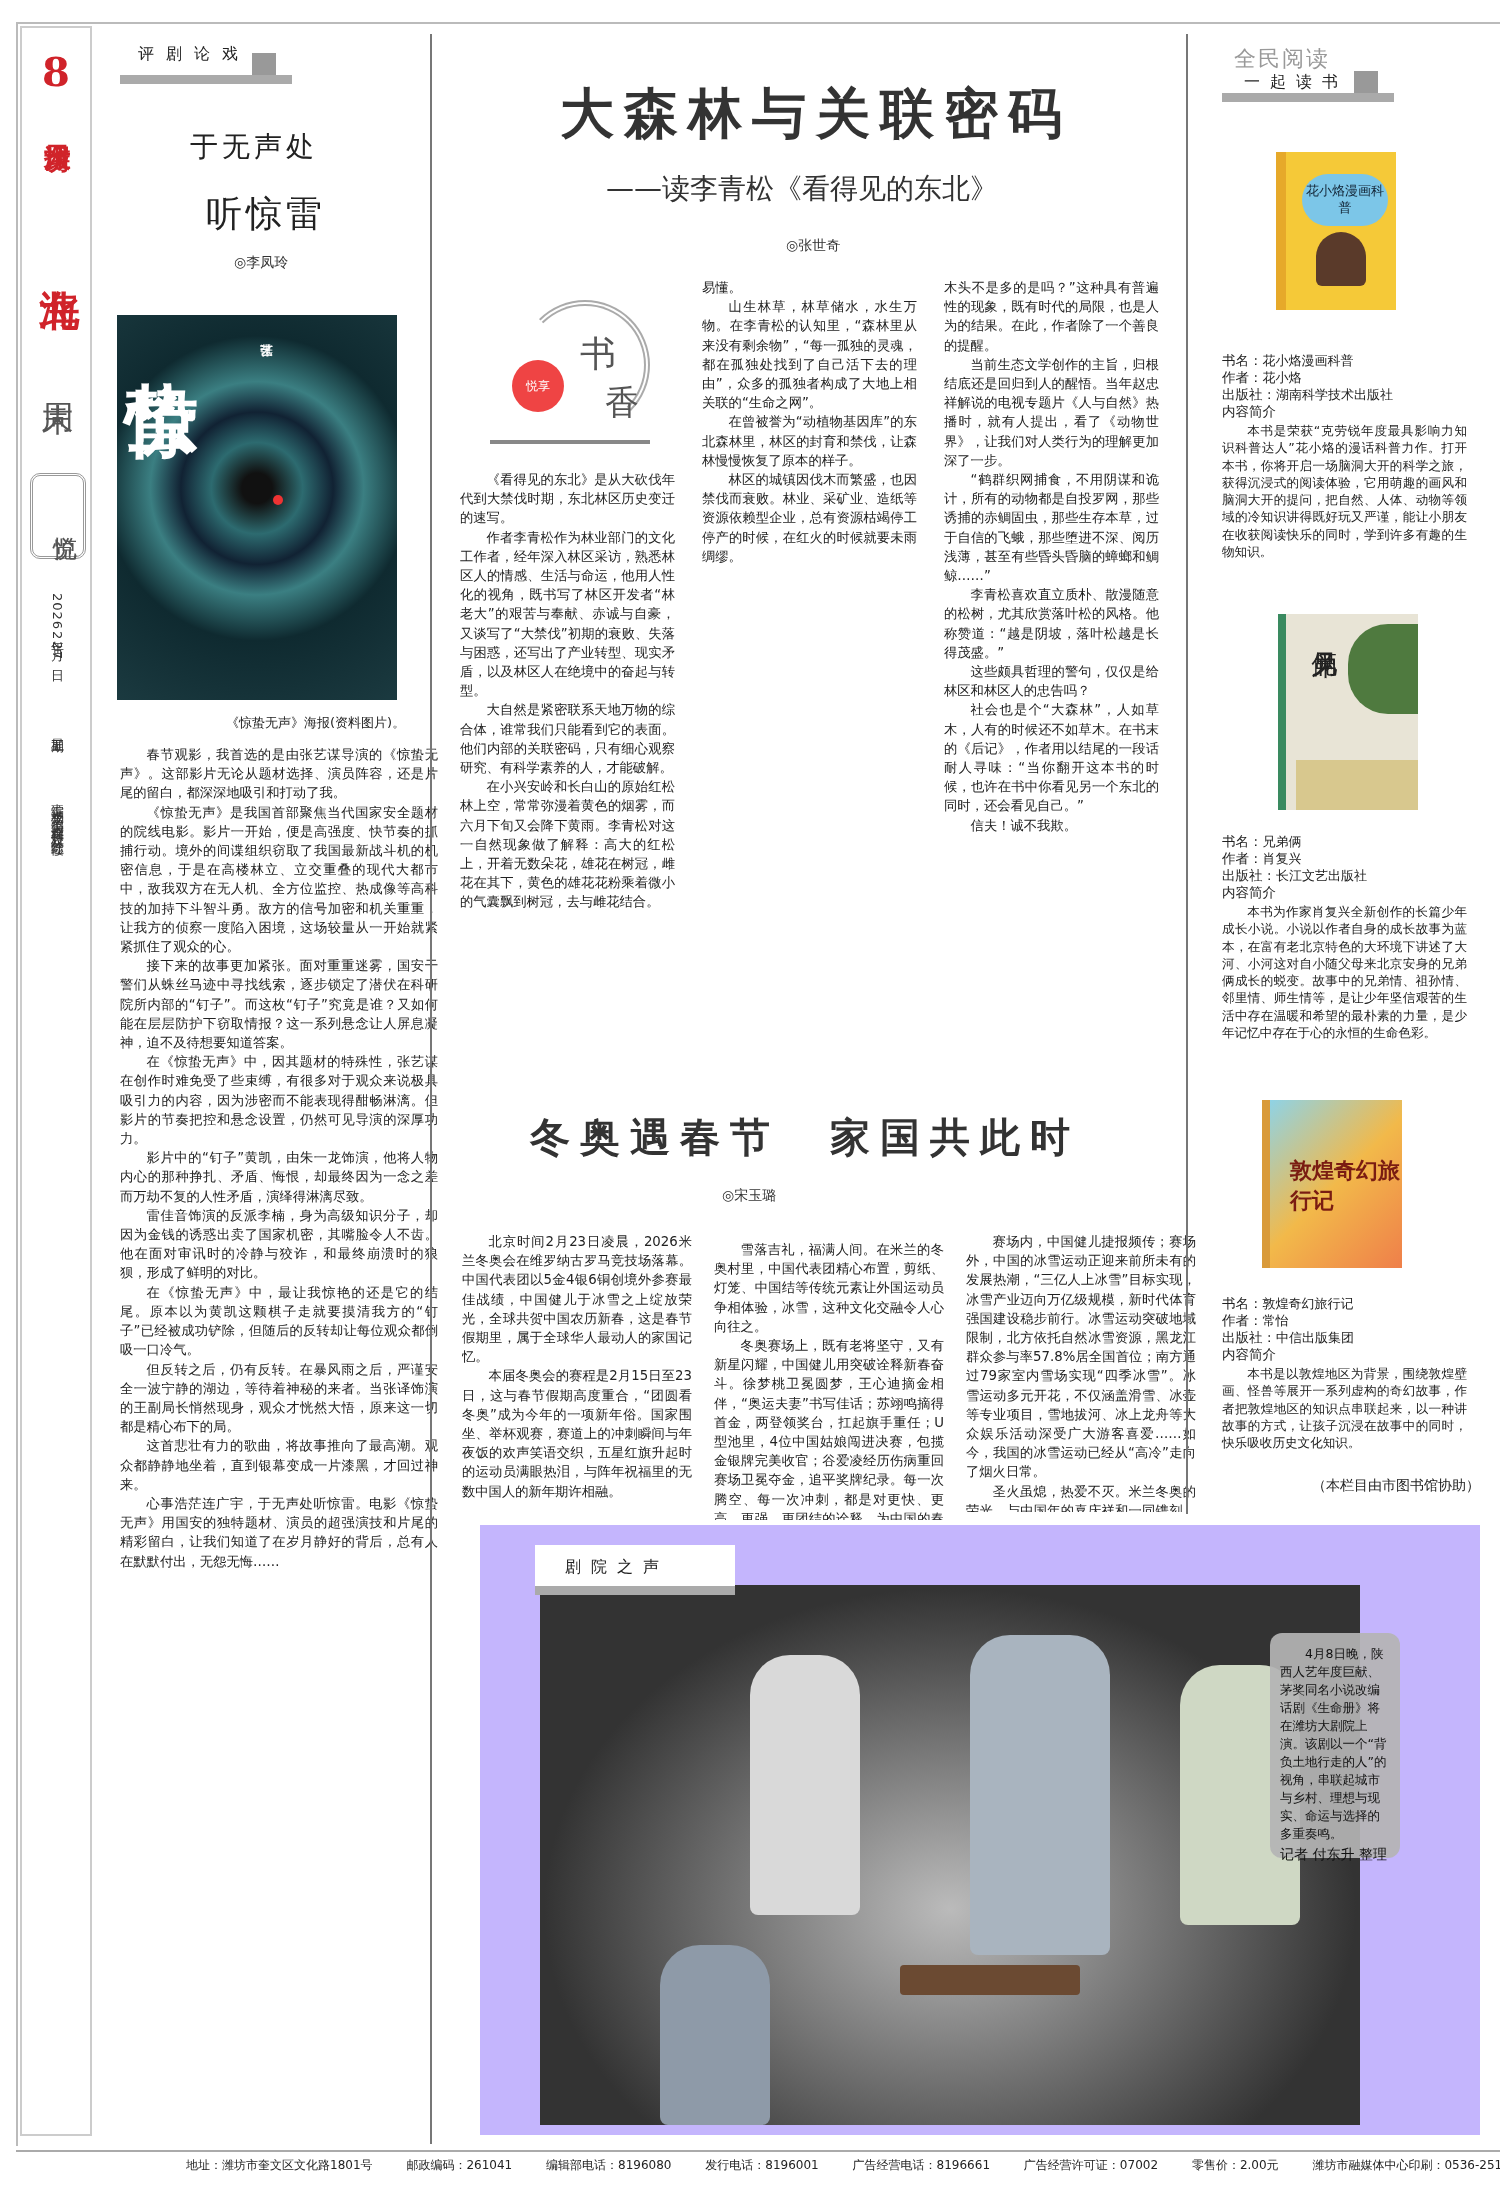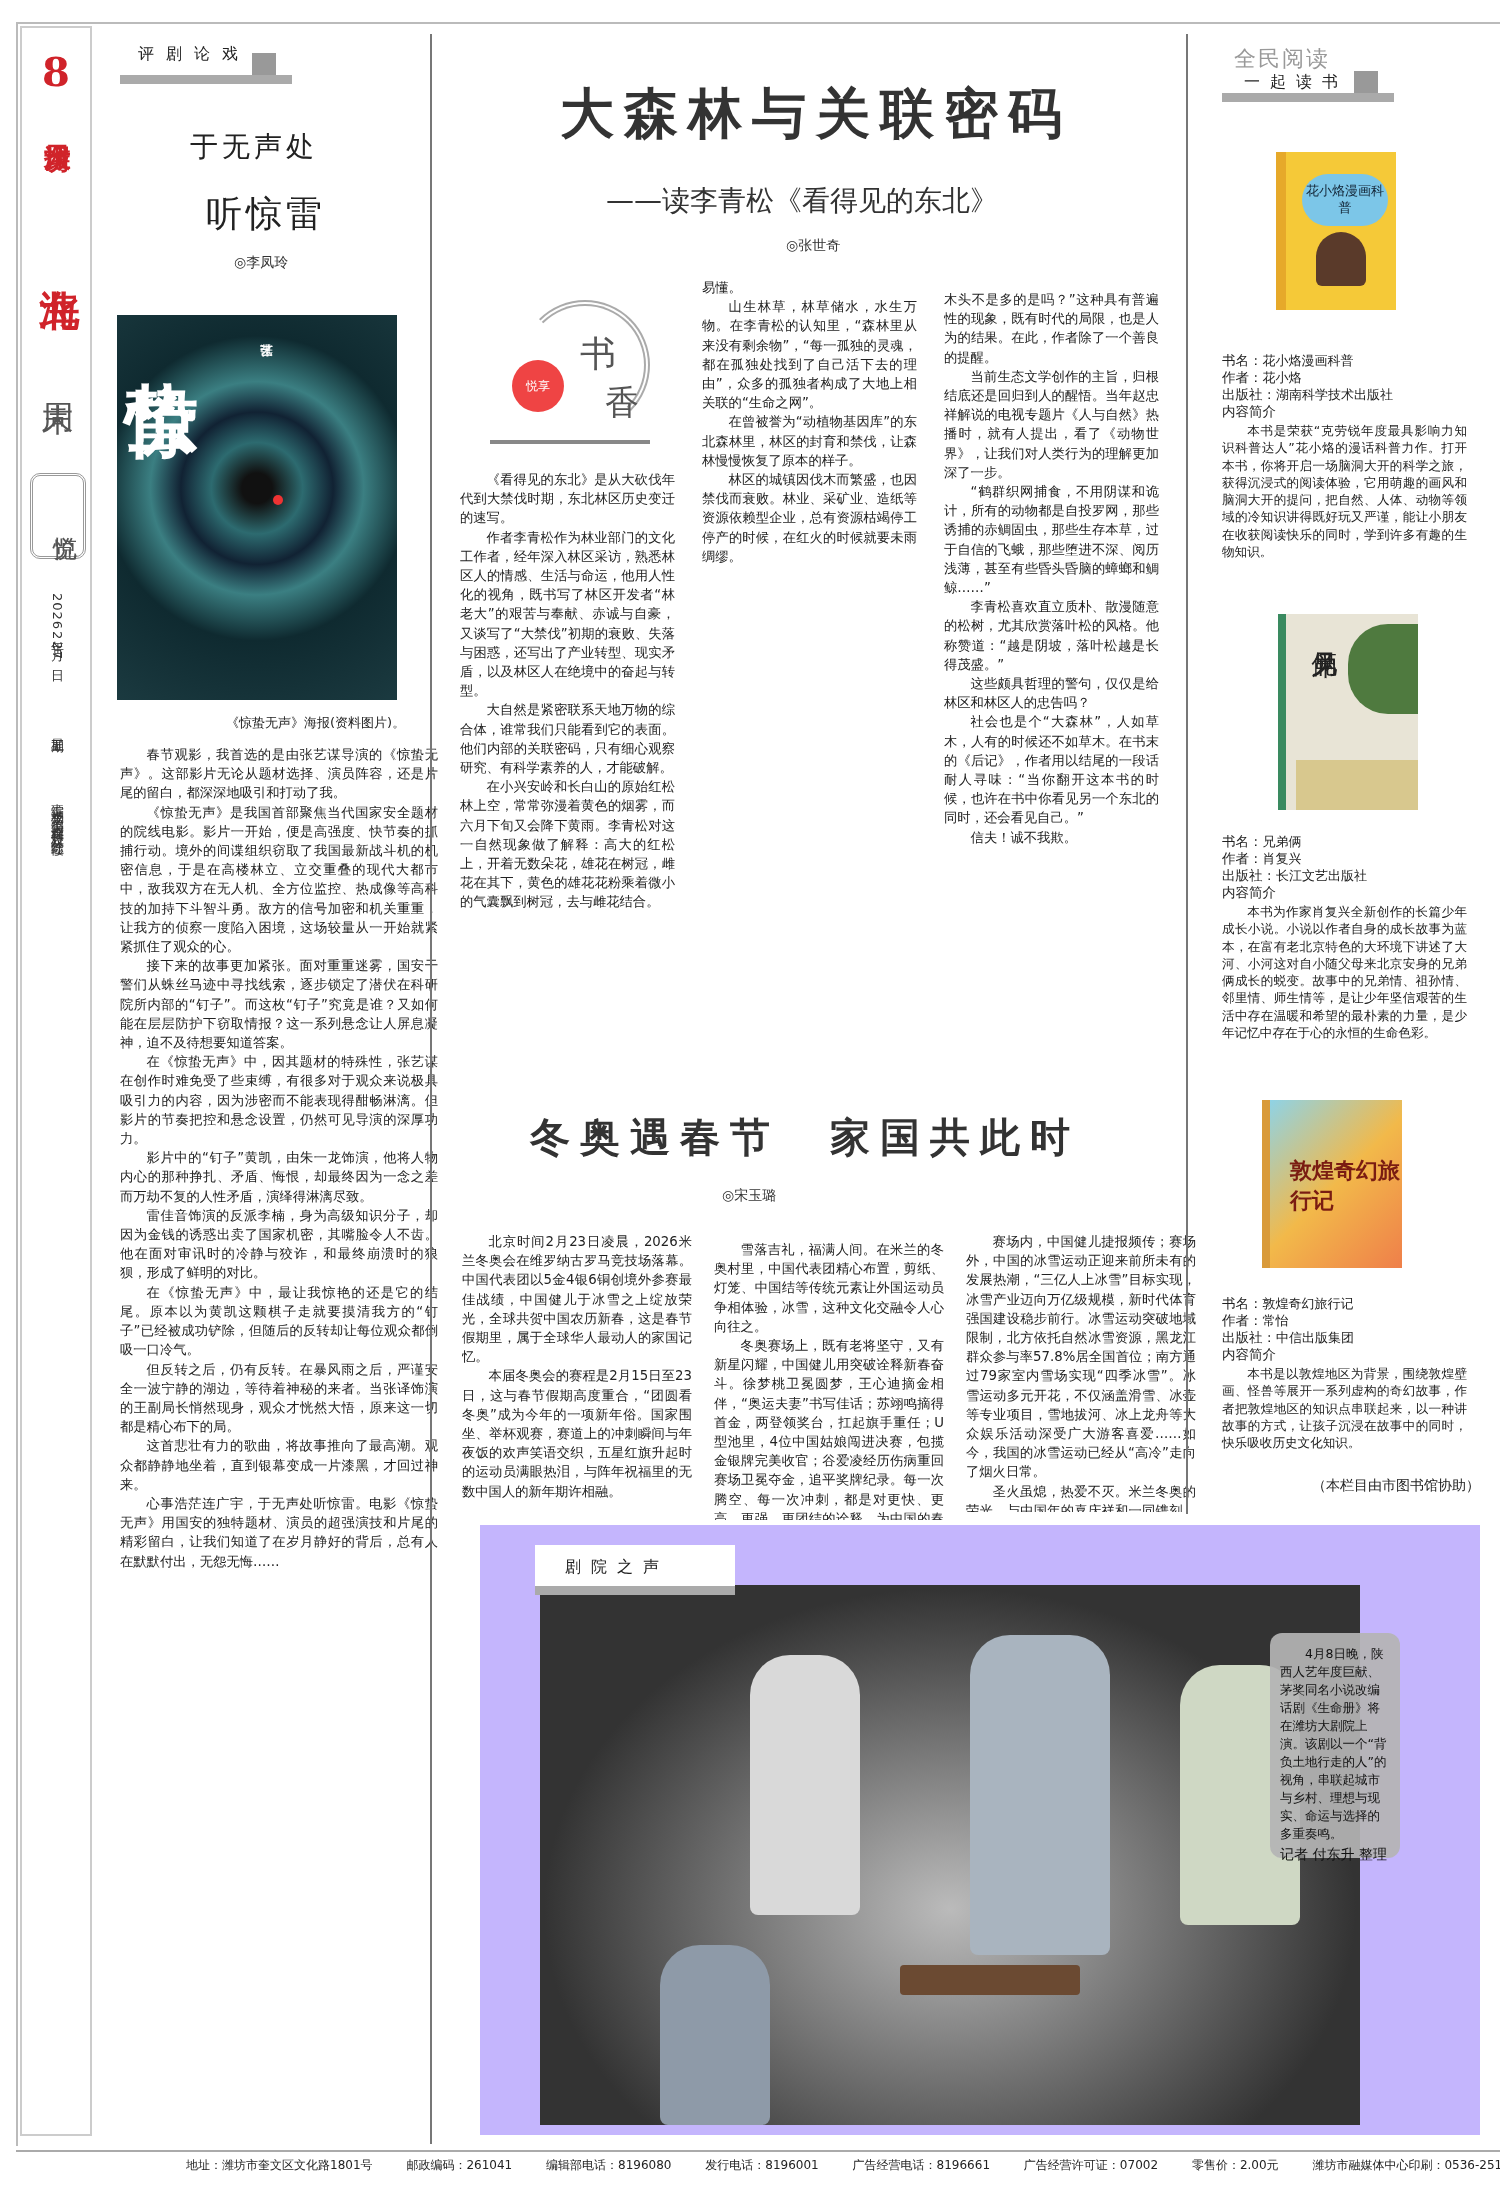--- a/index.html
+++ b/index.html
@@ -23,21 +23,21 @@
   .byline { position: absolute; font-size: 14px; color: #333; }
   .poster { position: absolute; left: 117px; top: 315px; width: 280px; height: 385px; background: radial-gradient(circle at 50% 45%, #111 6%, #2d6b70 18%, #123 30%, #3b7f82 42%, #0f2a30 60%, #1b3a40 100%); overflow: hidden; }
   .poster .dot { position: absolute; left: 156px; top: 180px; width: 10px; height: 10px; background: #e33; border-radius: 50%; }
   .poster .big1 { position: absolute; left: 6px; top: 10px; font-size: 72px; color: #fff; writing-mode: vertical-rl; font-weight: bold; line-height: 80px; }
   .poster .big2 { position: absolute; right: 6px; bottom: 20px; font-size: 66px; color: #fff; writing-mode: vertical-rl; font-weight: bold; }
   .poster .author { position: absolute; left: 140px; top: 18px; font-size: 13px; color: #fff; writing-mode: vertical-rl; }
   .caption { position: absolute; font-size: 13px; color: #222; }
   .body-text { position: absolute; font-size: 13.3px; line-height: 19.2px; text-align: justify; color: #222; overflow: hidden; }
   .body-text p { text-indent: 2em; }
   .main-hl { position: absolute; left: 560px; top: 78px; font-size: 54px; letter-spacing: 10px; font-weight: bold; color: #333; font-family: "DejaVu Sans", sans-serif; }
-  .main-sub { position: absolute; left: 606px; top: 170px; font-size: 28px; color: #333; margin-top: 12px; }
+  .main-sub { position: absolute; left: 606px; top: 170px; font-size: 28px; color: #333; }
   .logo-yx { position: absolute; left: 490px; top: 300px; width: 160px; height: 150px; }
   .logo-yx .arc { position: absolute; left: 30px; top: 0; width: 130px; height: 130px; border: 6px double #aaa; border-radius: 50%; border-bottom-color: transparent; border-left-color: transparent; }
   .logo-yx .seal { position: absolute; left: 22px; top: 60px; width: 52px; height: 52px; background: #ef4444; border-radius: 50%; color: #fff; font-size: 12px; text-align: center; line-height: 52px; }
   .logo-yx .ch1 { position: absolute; left: 90px; top: 30px; font-size: 36px; color: #555; font-family: "DejaVu Serif", serif; }
   .logo-yx .ch2 { position: absolute; left: 115px; top: 80px; font-size: 34px; color: #555; font-family: "DejaVu Serif", serif; }
   .logo-yx .book { position: absolute; left: 0; top: 140px; width: 160px; height: 4px; background: #888; }
   .hl2 { position: absolute; left: 530px; top: 1110px; font-size: 40px; letter-spacing: 10px; font-family: "DejaVu Serif", serif; font-weight: bold; color: #333; }
   .photo { position: absolute; left: 480px; top: 1525px; width: 1000px; height: 610px; background: #c4b5fd; overflow: hidden; }
   .photo .stage { position: absolute; left: 60px; top: 60px; width: 820px; height: 540px; background: radial-gradient(ellipse at 50% 60%, #bbb 0%, #777 35%, #333 70%); }
   .photo .fig { position: absolute; background: #d9d9d9; border-radius: 40px 40px 8px 8px; }
@@ -120,21 +120,21 @@
   <p>作者李青松作为林业部门的文化工作者，经年深入林区采访，熟悉林区人的情感、生活与命运，他用人性化的视角，既书写了林区开发者“林老大”的艰苦与奉献、赤诚与自豪，又谈写了“大禁伐”初期的衰败、失落与困惑，还写出了产业转型、现实矛盾，以及林区人在绝境中的奋起与转型。</p>
   <p>大自然是紧密联系天地万物的综合体，谁常我们只能看到它的表面。他们内部的关联密码，只有细心观察研究、有科学素养的人，才能破解。</p>
   <p>在小兴安岭和长白山的原始红松林上空，常常弥漫着黄色的烟雾，而六月下旬又会降下黄雨。李青松对这一自然现象做了解释：高大的红松上，开着无数朵花，雄花在树冠，雌花在其下，黄色的雄花花粉乘着微小的气囊飘到树冠，去与雌花结合。</p>
 </div>
 <div class="body-text" style="left:702px; top:278px; width:215px; height:782px;">
   <p style="text-indent:0">易懂。</p>
   <p>山生林草，林草储水，水生万物。在李青松的认知里，“森林里从来没有剩余物”，“每一孤独的灵魂，都在孤独处找到了自己活下去的理由”，众多的孤独者构成了大地上相关联的“生命之网”。</p>
   <p>在曾被誉为“动植物基因库”的东北森林里，林区的封育和禁伐，让森林慢慢恢复了原本的样子。</p>
   <p>林区的城镇因伐木而繁盛，也因禁伐而衰败。林业、采矿业、造纸等资源依赖型企业，总有资源枯竭停工停产的时候，在红火的时候就要未雨绸缪。</p>
 </div>
-<div class="body-text" style="left:944px; top:278px; width:215px; height:782px;margin-top:12px;">
+<div class="body-text" style="left:944px; top:278px; width:215px; height:782px;">
   <p style="text-indent:0">木头不是多的是吗？”这种具有普遍性的现象，既有时代的局限，也是人为的结果。在此，作者除了一个善良的提醒。</p>
   <p>当前生态文学创作的主旨，归根结底还是回归到人的醒悟。当年赵忠祥解说的电视专题片《人与自然》热播时，就有人提出，看了《动物世界》，让我们对人类行为的理解更加深了一步。</p>
   <p>“鹤群织网捕食，不用阴谋和诡计，所有的动物都是自投罗网，那些诱捕的赤鲷固虫，那些生存本草，过于自信的飞蛾，那些堕进不深、阅历浅薄，甚至有些昏头昏脑的蟑螂和鲷鲸……”</p>
   <p>李青松喜欢直立质朴、散漫随意的松树，尤其欣赏落叶松的风格。他称赞道：“越是阴坡，落叶松越是长得茂盛。”</p>
   <p>这些颇具哲理的警句，仅仅是给林区和林区人的忠告吗？</p>
   <p>社会也是个“大森林”，人如草木，人有的时候还不如草木。在书末的《后记》，作者用以结尾的一段话耐人寻味：“当你翻开这本书的时候，也许在书中你看见另一个东北的同时，还会看见自己。”</p>
   <p>信夫！诚不我欺。</p>
 </div>
 
 <h2 class="hl2">冬奥遇春节　家国共此时</h2>

